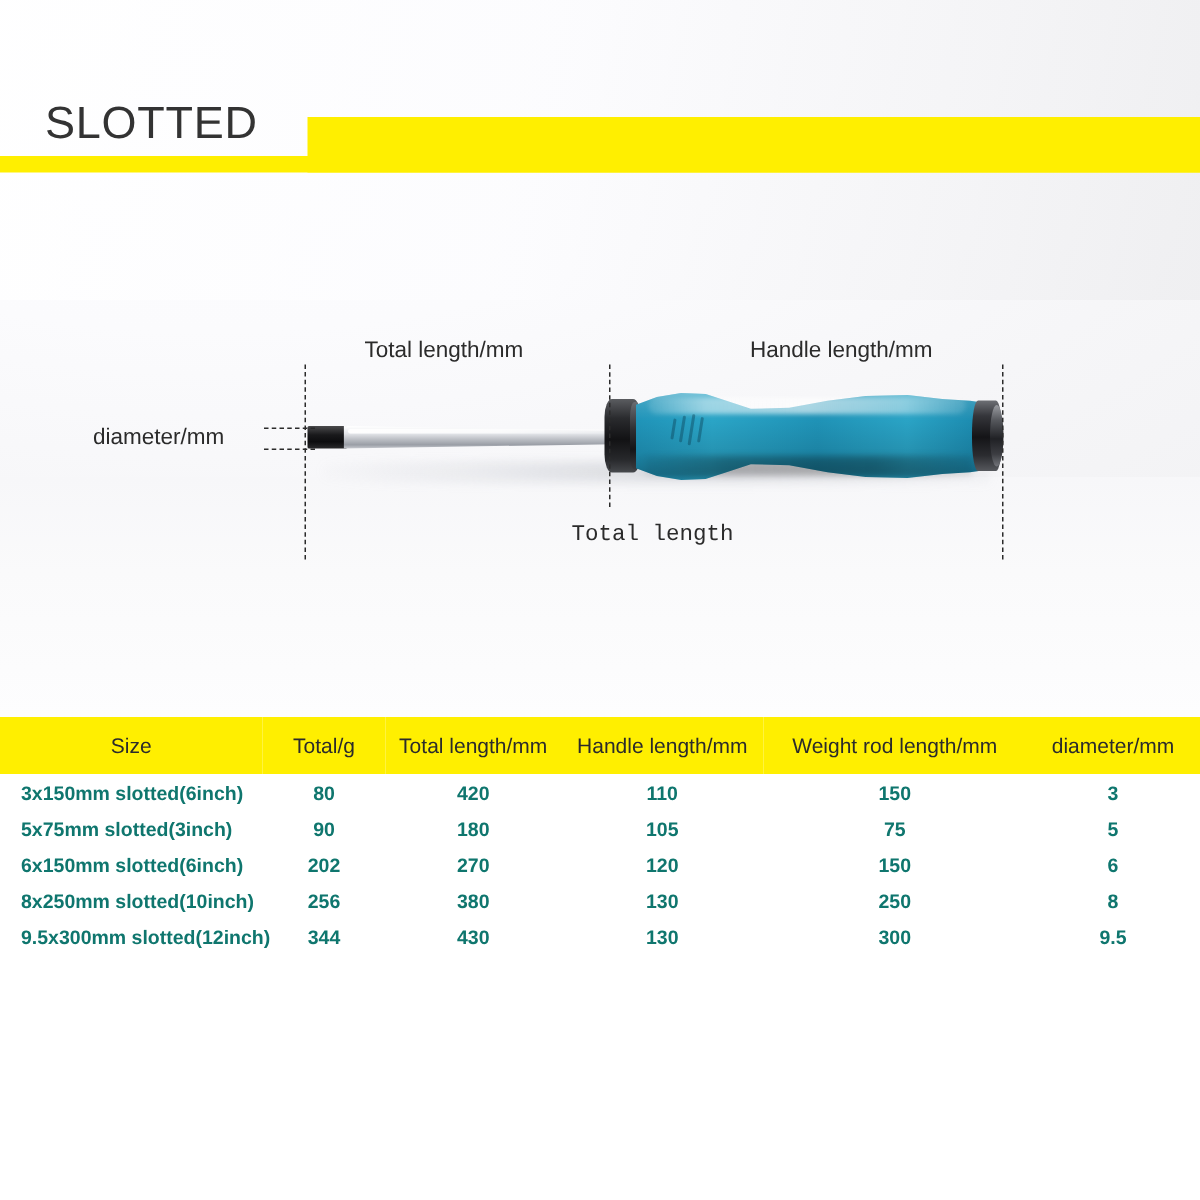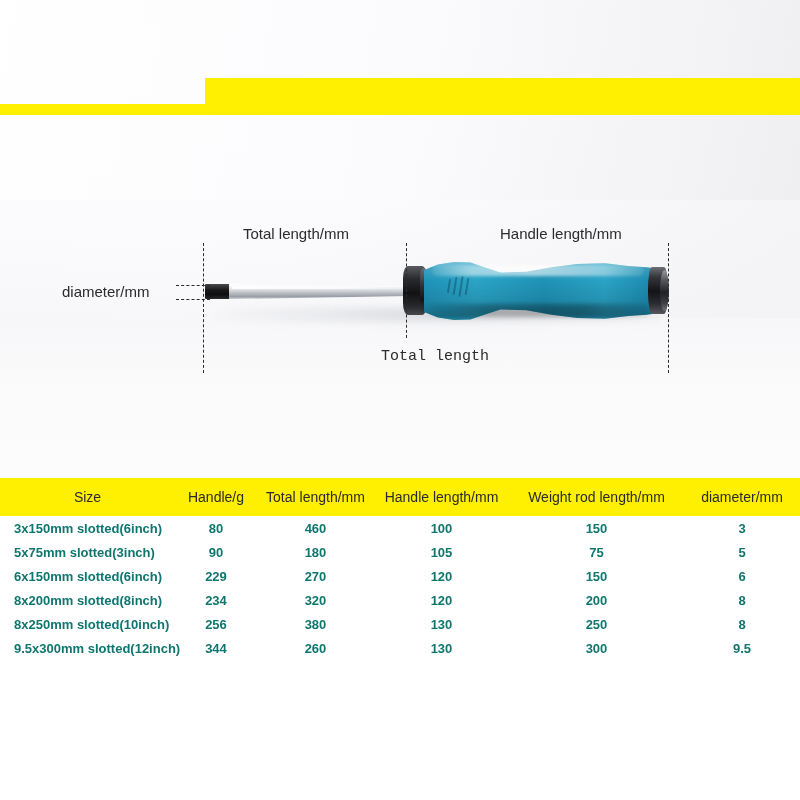--- a/index.html
+++ b/index.html
@@ -300,20 +300,21 @@
 <body>
 
 <div id="page">
 
   <div class="hero">
     <div class="hero-sheen"></div>
     <div class="hero-floor"></div>
 
     <div class="banner-block"></div>
     <div class="banner-strip"></div>
+    <div class="page-title">SLOTTED</div>
 
     <div class="tool">
       <div class="tool-shadow"></div>
       <div class="blade-tip"></div>
       <div class="blade-shaft"></div>
       <div class="blade-shine"></div>
       <div class="collar"></div>
       <div class="collar-ring"></div>
       <div class="handle"></div>
       <div class="handle-hl"></div>
@@ -347,72 +348,64 @@
         <col class="c-size">
           <col class="c-weight">
           <col class="c-total">
         <col class="c-handle">
           <col class="c-cutter">
           <col class="c-diam">
       </colgroup>
       <thead>
         <tr>
           <th>Size</th>
-          <th>Handle/g</th>
+          <th>Total/g</th>
           <th>Total length/mm</th>
           <th>Handle length/mm</th>
           <th>Weight rod length/mm</th>
           <th>diameter/mm</th>
         </tr>
       </thead>
       <tbody>
         <tr>
           <td class="size-cell">3x150mm slotted(6inch)</td>
           <td>80</td>
-          <td>460</td>
-          <td>100</td>
+          <td>420</td>
+          <td>110</td>
           <td>150</td>
           <td>3</td>
         </tr>
         <tr>
           <td class="size-cell">5x75mm slotted(3inch)</td>
           <td>90</td>
           <td>180</td>
           <td>105</td>
           <td>75</td>
           <td>5</td>
         </tr>
         <tr>
           <td class="size-cell">6x150mm slotted(6inch)</td>
-          <td>229</td>
+          <td>202</td>
           <td>270</td>
           <td>120</td>
           <td>150</td>
           <td>6</td>
-        </tr>
-        <tr>
-          <td class="size-cell">8x200mm slotted(8inch)</td>
-          <td>234</td>
-          <td>320</td>
-          <td>120</td>
-          <td>200</td>
-          <td>8</td>
         </tr>
         <tr>
           <td class="size-cell">8x250mm slotted(10inch)</td>
           <td>256</td>
           <td>380</td>
           <td>130</td>
           <td>250</td>
           <td>8</td>
         </tr>
         <tr>
           <td class="size-cell">9.5x300mm slotted(12inch)</td>
           <td>344</td>
-          <td>260</td>
+          <td>430</td>
           <td>130</td>
           <td>300</td>
           <td>9.5</td>
         </tr>
       </tbody>
     </table>
   </div>
 
 </div>
 

